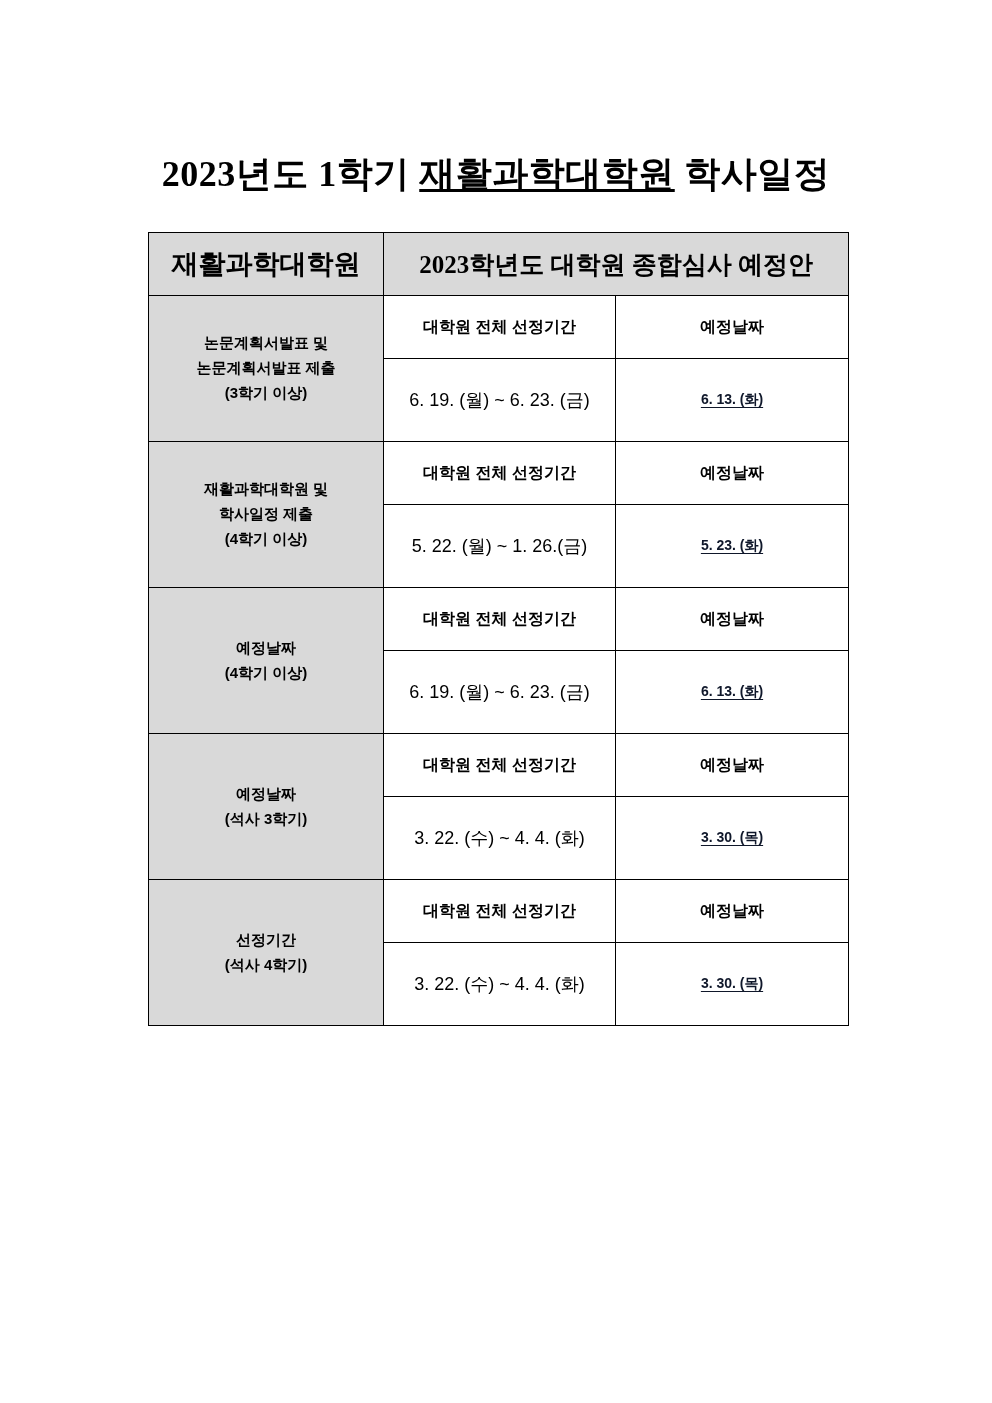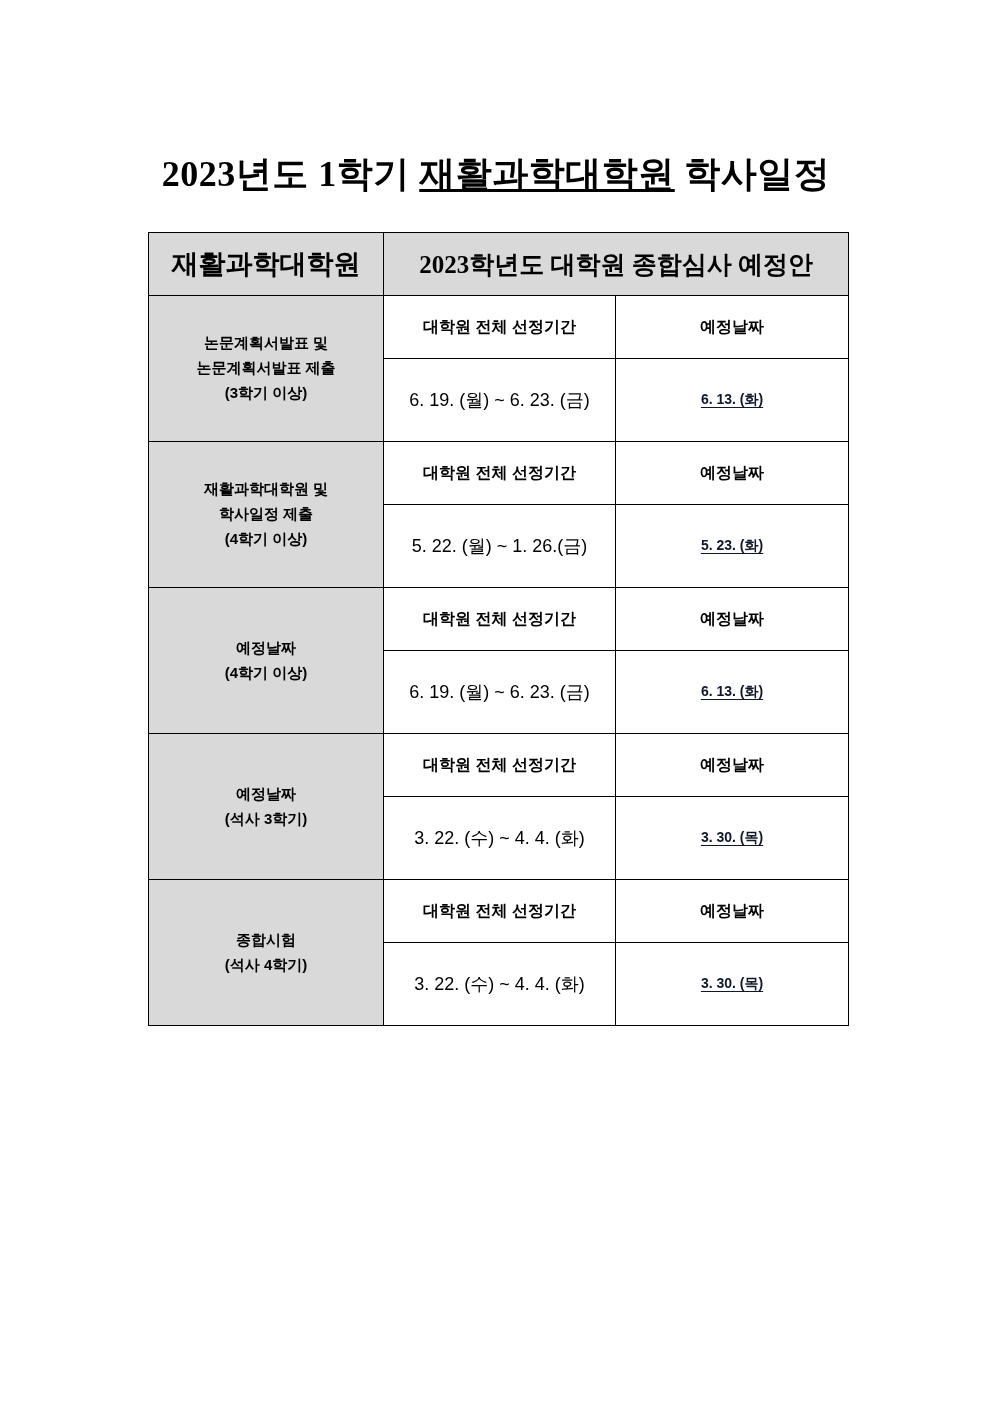--- a/index.html
+++ b/index.html
@@ -169,21 +169,21 @@
         <td class="sub-head">대학원 전체 선정기간</td>
         <td class="sub-head">예정날짜</td>
       </tr>
       <tr>
         <td class="period-cell">3. 22. (수) ~ 4. 4. (화)</td>
         <td class="date-cell">3. 30. (목)</td>
       </tr>
 
       <tr>
         <td class="cat-cell" rowspan="2">
-          <div>종합시험</div>
+          <div>선정기간</div>
           <div>(석사 4학기)</div>
         </td>
         <td class="sub-head">대학원 전체 선정기간</td>
         <td class="sub-head">예정날짜</td>
       </tr>
       <tr>
         <td class="period-cell">3. 22. (수) ~ 4. 4. (화)</td>
         <td class="date-cell">3. 30. (목)</td>
       </tr>
     </tbody>

